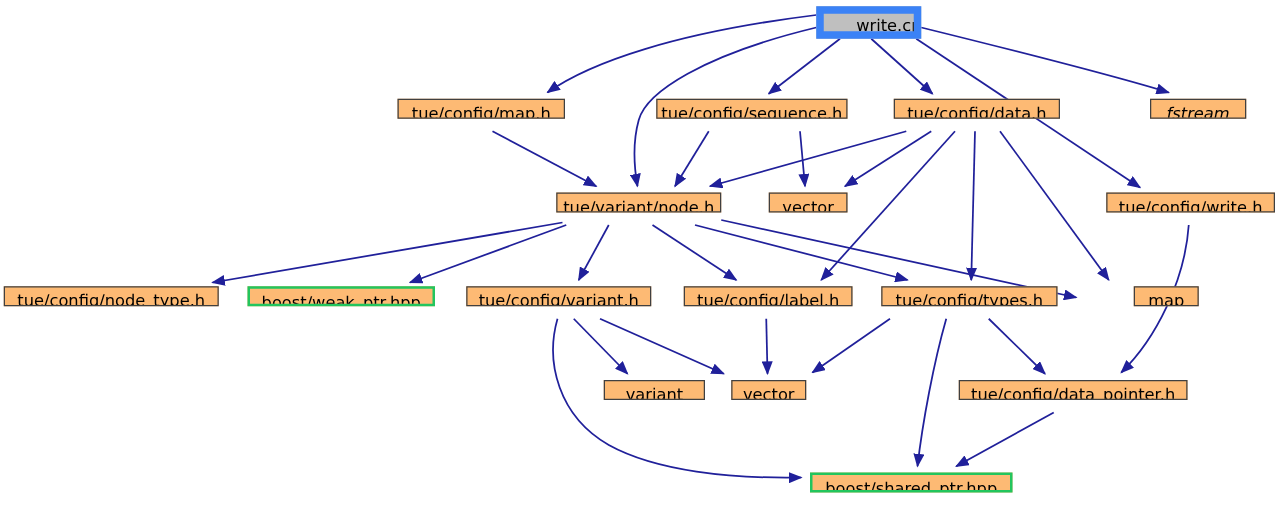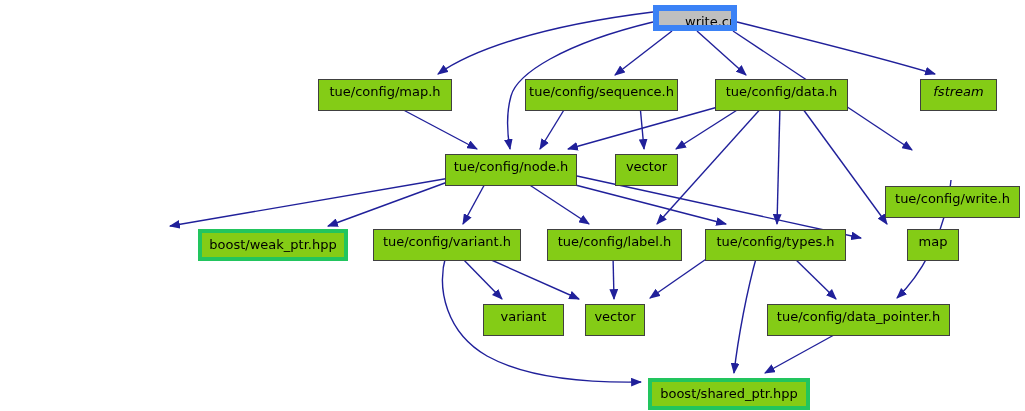--- a/index.html
+++ b/index.html
@@ -6,41 +6,41 @@
   #graph{
     position:relative;
     width:1025px;height:411px;
     background:#ffffff;
     font-family:"DejaVu Sans","Liberation Sans",sans-serif;
     overflow:hidden;
   }
   #edges{position:absolute;left:0;top:0;width:1025px;height:411px;}
   .node{
     position:absolute;
-    height:32px;
+    height:16px;
     line-height:24px;
     box-sizing:border-box;
     border:1px solid #404040;
-    background:#84cc16;
+    background:#fdba74;
     color:#000000;
     font-size:13px;
     text-align:center;
     white-space:nowrap;
     overflow:hidden;
   }
   .node.root{
     background:#bfbfbf;
     border:6px solid #3b82f6;
     height:26px;
     line-height:22px;
     font-weight:400;
     padding-left:26px;
   }
   .node.external{
-    border:4px solid #22c55e;
+    border:2px solid #22c55e;
   }
   .edge{stroke:#20209a;stroke-width:1.4;fill:none;}
 </style>
 </head>
 <body>
 
 <div id="graph">
 
   <svg id="edges" width="1025" height="411" viewBox="0 0 1025 411" xmlns="http://www.w3.org/2000/svg">
     <defs>
@@ -83,24 +83,25 @@
     <path class="edge" marker-end="url(#arrow)" d="M843,330 L765,373"></path>
   </svg>
 
   <div class="node root" style="left:653px;top:5px;width:84px;">write.cpp</div>
 
   <div class="node" style="left:318px;top:79px;width:134px;">tue/config/map.h</div>
   <div class="node" style="left:715px;top:79px;width:133px;">tue/config/data.h</div>
   <div class="node" style="left:525px;top:79px;width:153px;">tue/config/sequence.h</div>
   <div class="node" style="left:920px;top:79px;width:77px;font-style:italic;">fstream</div>
 
-  <div class="node" style="left:445px;top:154px;width:132px;">tue/config/node.h</div>
+  <div class="node" style="left:445px;top:154px;width:132px;">tue/variant/node.h</div>
   <div class="node" style="left:615px;top:154px;width:63px;">vector</div>
-  <div class="node" style="left:885px;top:154px;width:135px;margin-top:32px;">tue/config/write.h</div>
+  <div class="node" style="left:885px;top:154px;width:135px;">tue/config/write.h</div>
 
+  <div class="node" style="left:3px;top:229px;width:172px;">tue/config/node_type.h</div>
   <div class="node external" style="left:198px;top:229px;width:150px;">boost/weak_ptr.hpp</div>
   <div class="node" style="left:373px;top:229px;width:148px;">tue/config/variant.h</div>
   <div class="node" style="left:547px;top:229px;width:135px;">tue/config/label.h</div>
   <div class="node" style="left:705px;top:229px;width:141px;">tue/config/types.h</div>
   <div class="node" style="left:867px;top:229px;width:52px;margin-left:40px;">map</div>
 
   <div class="node" style="left:483px;top:304px;width:81px;">variant</div>
   <div class="node" style="left:585px;top:304px;width:60px;">vector</div>
   <div class="node" style="left:767px;top:304px;width:183px;text-align:center;">tue/config/data_pointer.h</div>
 

